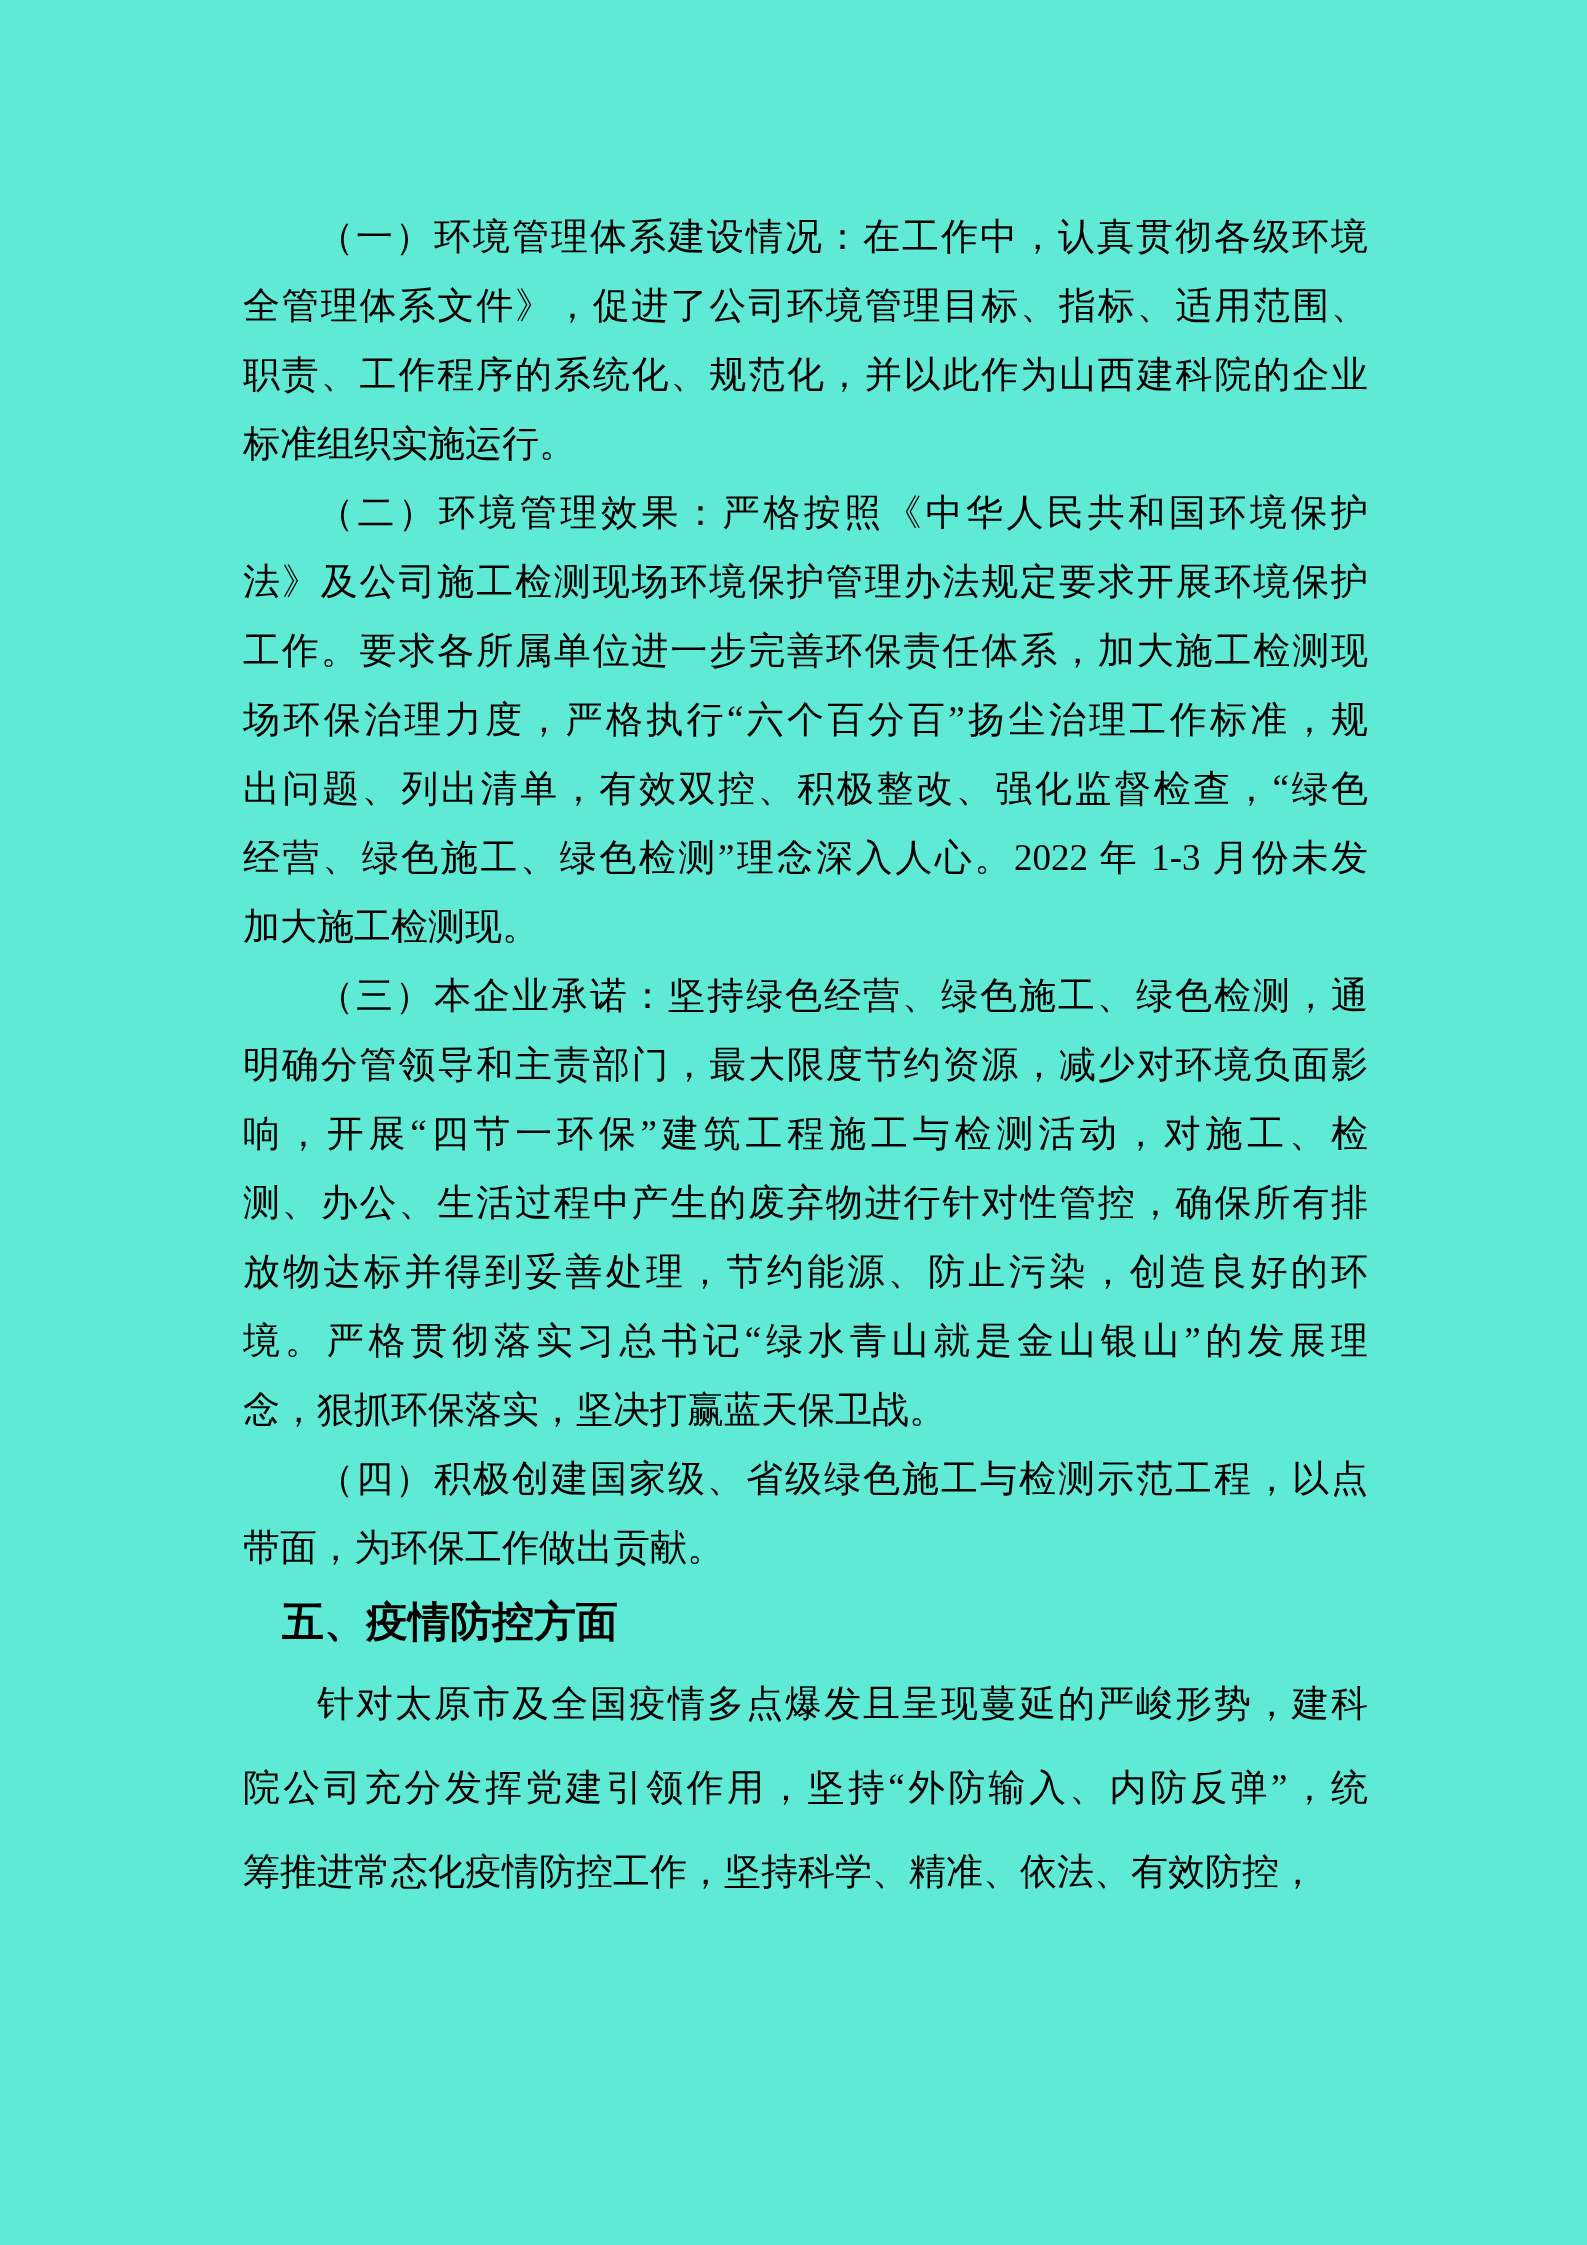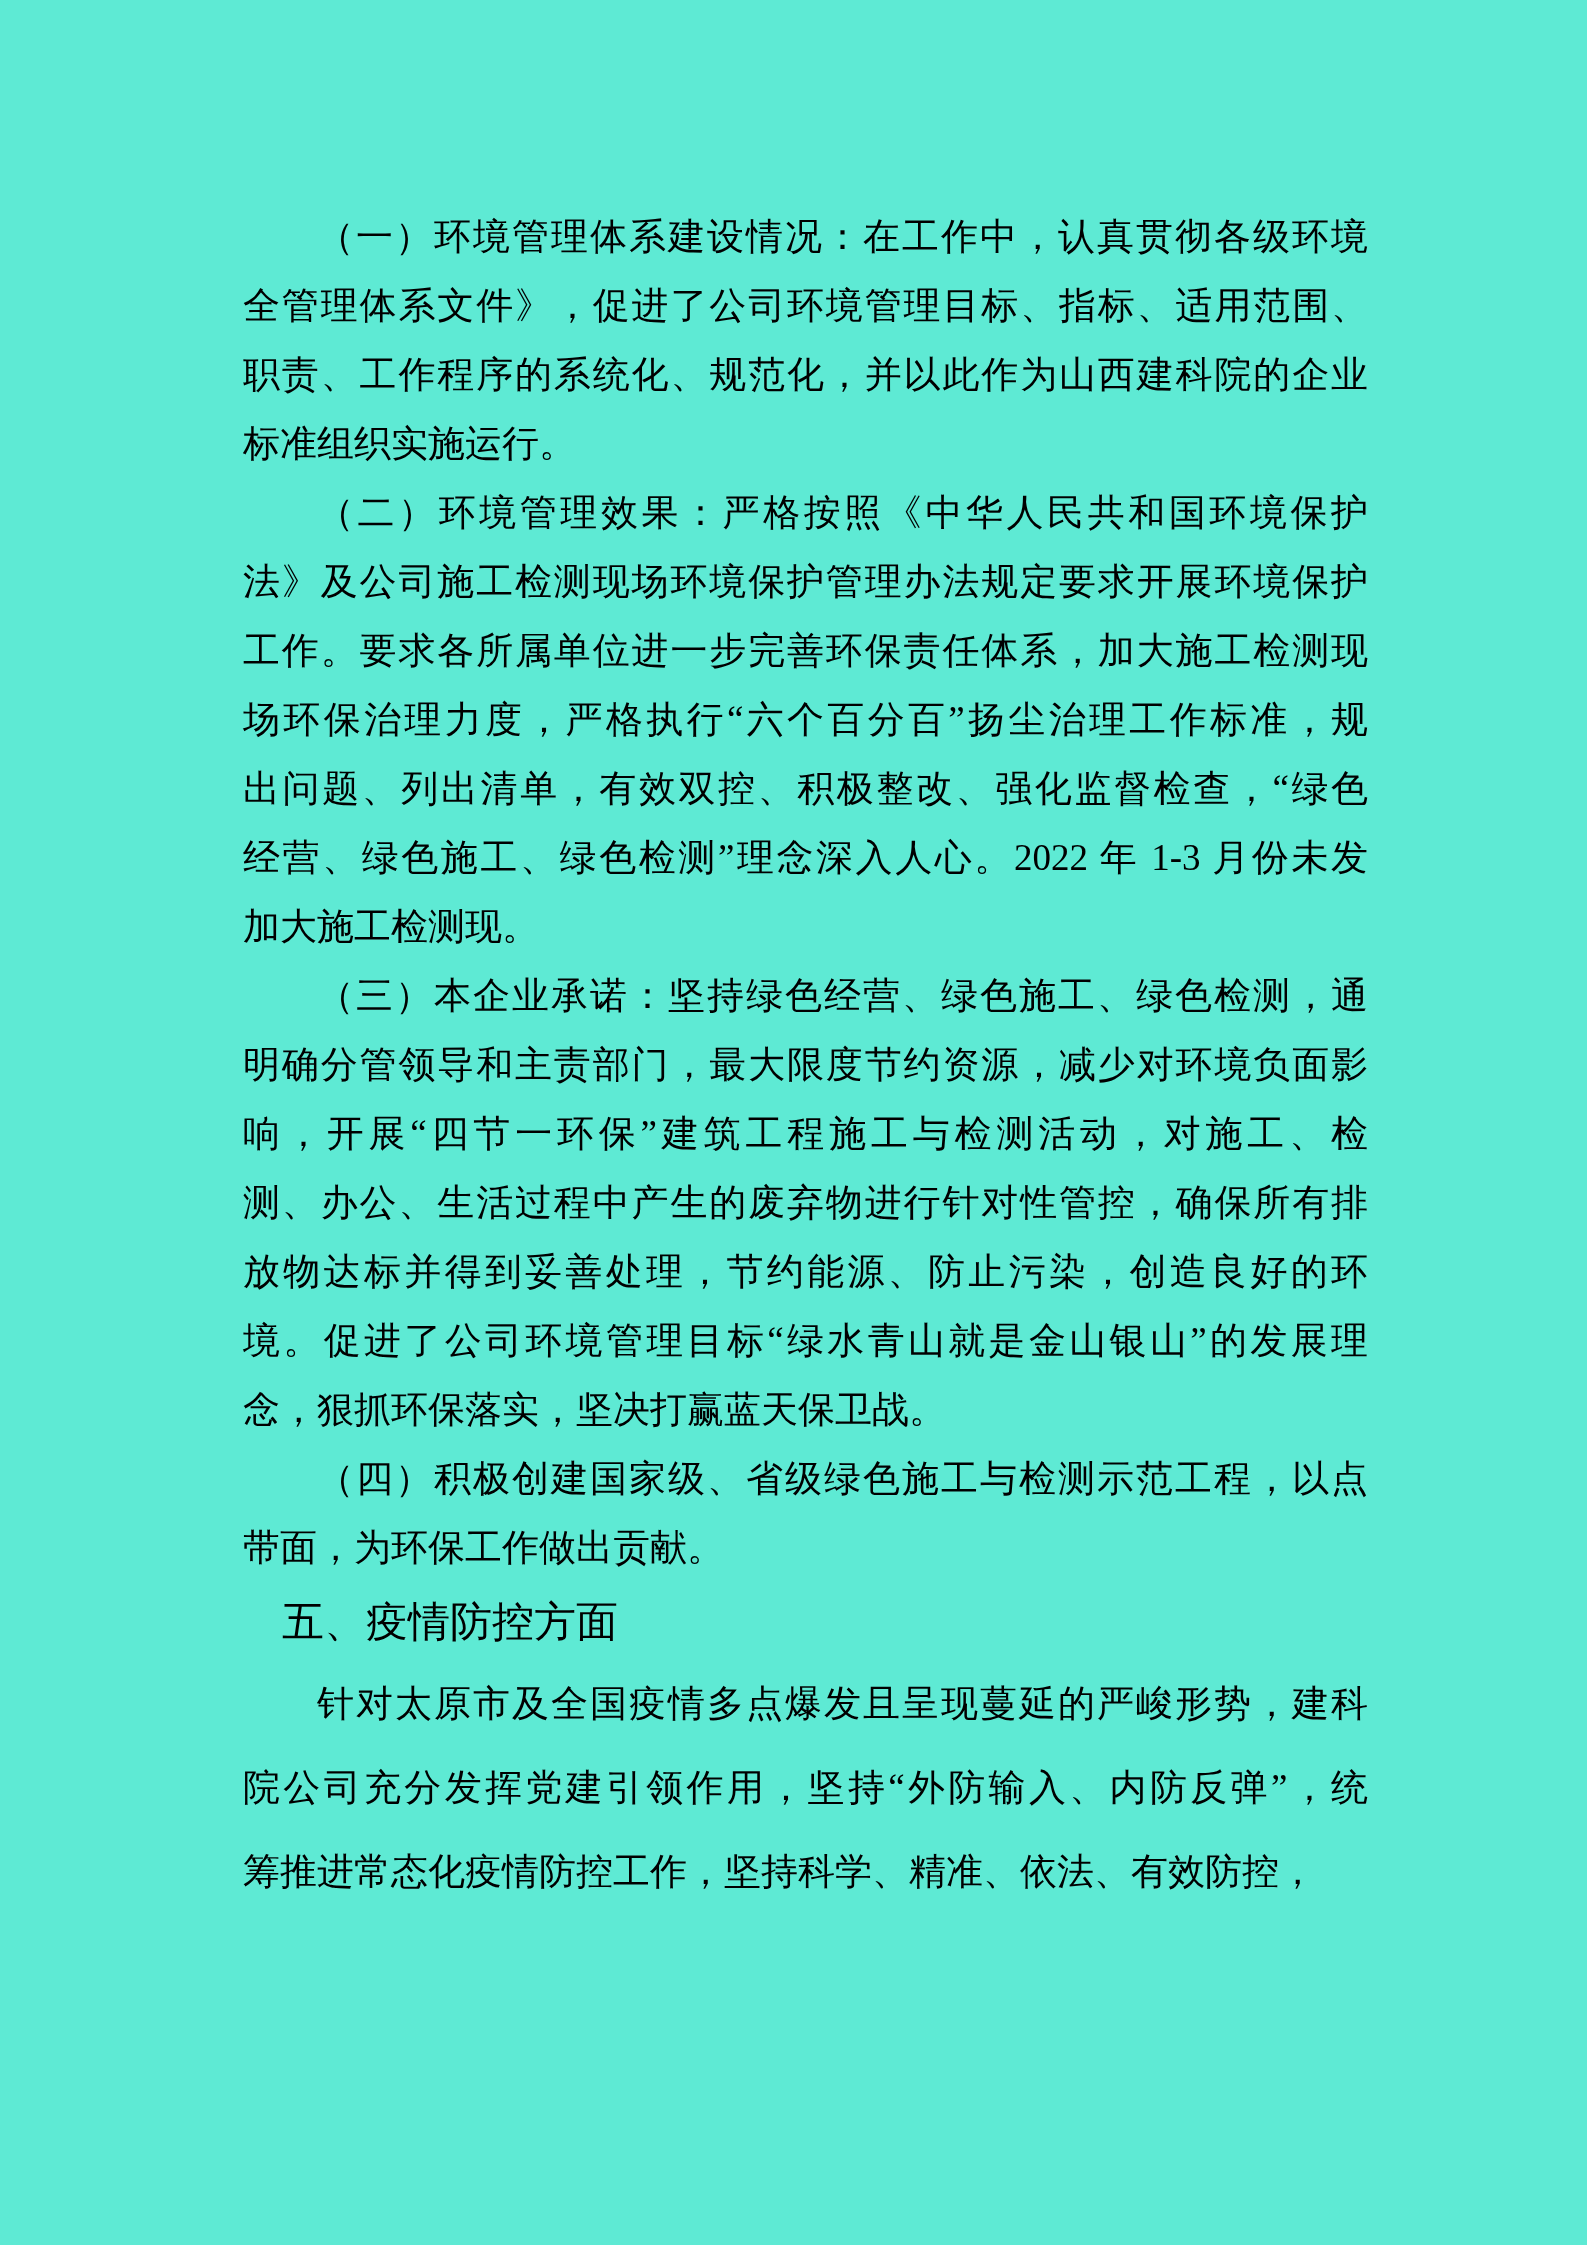--- a/index.html
+++ b/index.html
@@ -31,21 +31,21 @@
     text-align-last: justify;
     -moz-text-align-last: justify;
   }
   .ln.first { text-indent: 74px; }
   .ln.last  { text-align-last: left; -moz-text-align-last: left; }
   .para.loose .ln { line-height: 84px; }
   .heading {
     margin: 0;
     padding-left: 39px;
     font-family: "Liberation Sans", "DejaVu Sans", sans-serif;
-    font-weight: 400;
+    font-weight: 700;
     font-size: 42px;
     line-height: 80px;
     color: #000000;
     text-align: left;
   }
 </style>
 </head>
 <body>
 
 <div class="page">
@@ -67,21 +67,21 @@
       <div class="ln">经营、绿色施工、绿色检测”理念深入人心。2022 年 1-3 月份未发</div>
       <div class="ln last">加大施工检测现。</div>
     </div>
 
     <div class="para">
       <div class="ln first">（三）本企业承诺：坚持绿色经营、绿色施工、绿色检测，通</div>
       <div class="ln">明确分管领导和主责部门，最大限度节约资源，减少对环境负面影</div>
       <div class="ln">响，开展“四节一环保”建筑工程施工与检测活动，对施工、检</div>
       <div class="ln">测、办公、生活过程中产生的废弃物进行针对性管控，确保所有排</div>
       <div class="ln">放物达标并得到妥善处理，节约能源、防止污染，创造良好的环</div>
-      <div class="ln">境。促进了公司环境管理目标“绿水青山就是金山银山”的发展理</div>
+      <div class="ln">境。严格贯彻落实习总书记“绿水青山就是金山银山”的发展理</div>
       <div class="ln last">念，狠抓环保落实，坚决打赢蓝天保卫战。</div>
     </div>
 
     <div class="para">
       <div class="ln first">（四）积极创建国家级、省级绿色施工与检测示范工程，以点</div>
       <div class="ln last">带面，为环保工作做出贡献。</div>
     </div>
 
     <h2 class="heading">五、疫情防控方面</h2>
 

